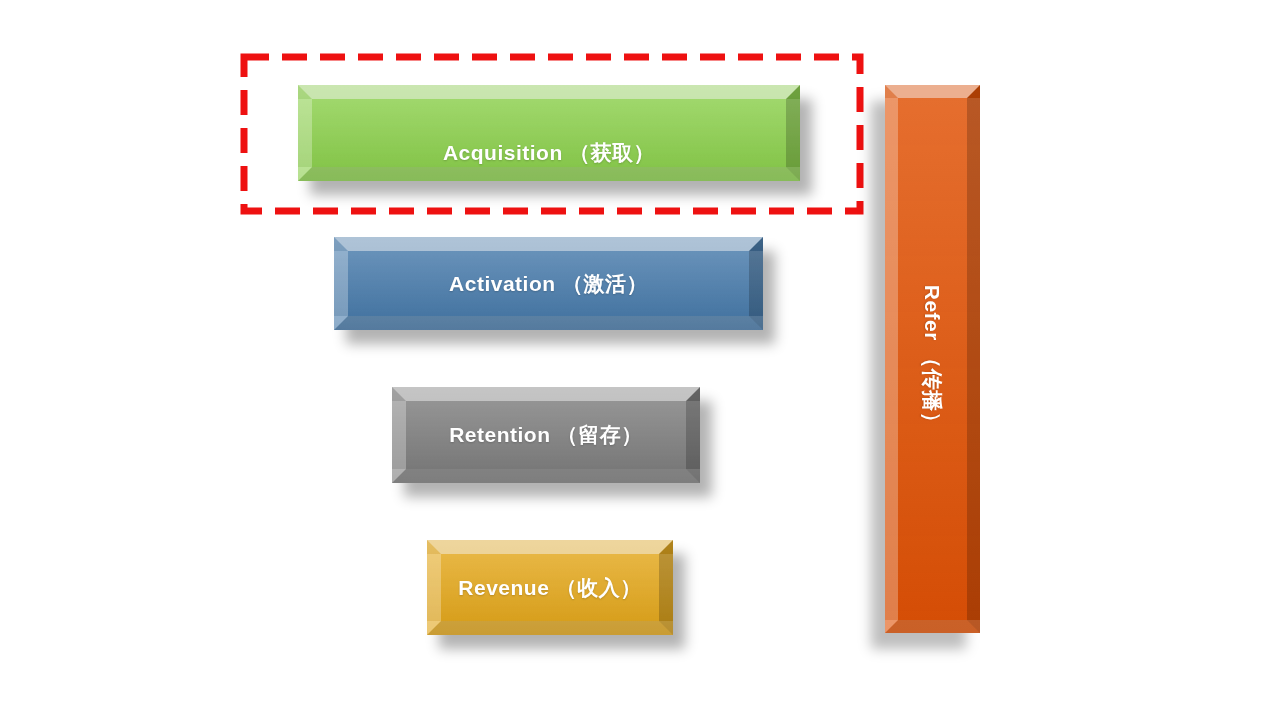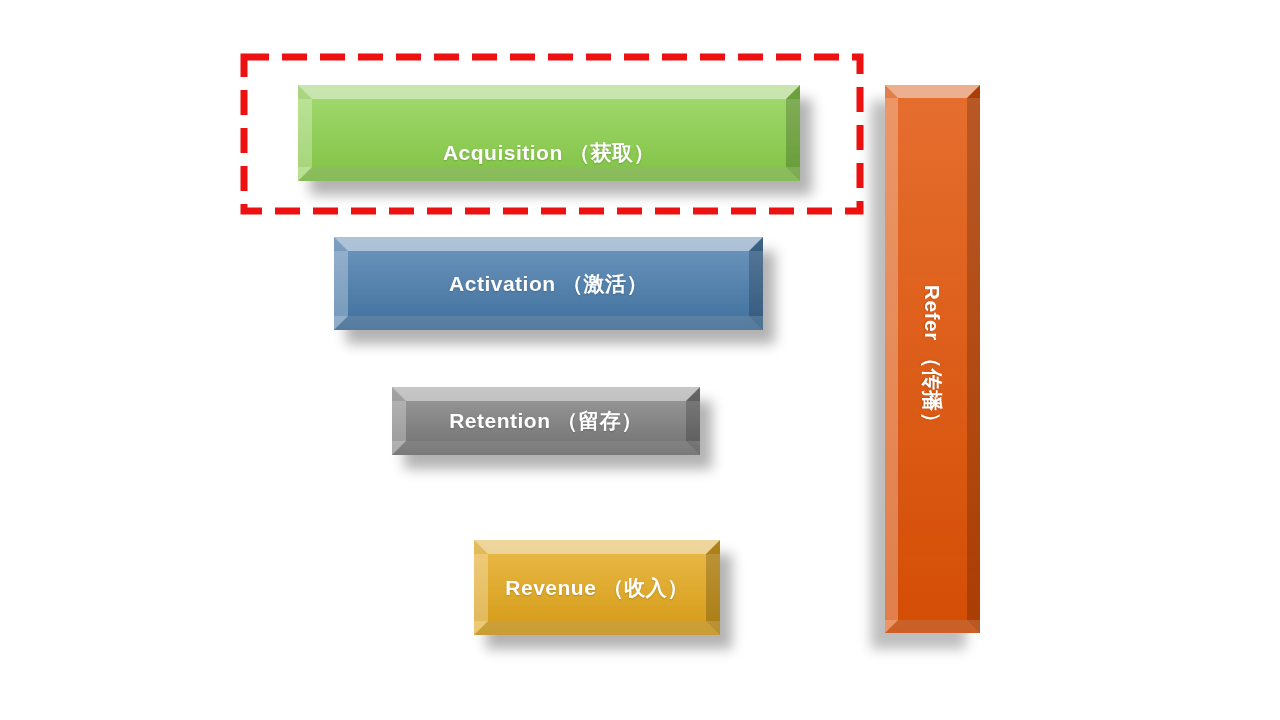--- a/index.html
+++ b/index.html
@@ -23,21 +23,21 @@
     box-shadow: 12px 14px 12px rgba(0,0,0,.30);
   }
   .bar-label {
     color: #ffffff; font-size: 21px; font-weight: 700;
     letter-spacing: .5px; white-space: nowrap;
     text-shadow: 0 1px 2px rgba(0,0,0,.18);
   }
 
   .bar-acquisition { left: 298px; top: 85px;  width: 502px; height: 96px; align-items: flex-end; }
   .bar-activation  { left: 334px; top: 237px; width: 429px; height: 93px; }
-  .bar-retention   { left: 392px; top: 387px; width: 308px; height: 68px; }
+  .bar-retention   { left: 392px; top: 387px; width: 308px; height: 96px; }
   .bar-revenue     { left: 427px; top: 540px; width: 246px; height: 95px; }
   .bar-refer {
     left: 885px; top: 85px; width: 95px; height: 548px;
     border-width: 13px;
     box-shadow: -14px 16px 12px rgba(0,0,0,.26);
   }
   .rotated { display: inline-block; transform: rotate(90deg); }
 
   
   .highlight-rect-svg {
@@ -59,21 +59,21 @@
   </div>
 
   <div class="bar bar-activation" style="background-color: rgb(74, 124, 171);">
     <span class="bar-label">Activation （激活）</span>
   </div>
 
   <div class="bar bar-retention" style="background-color: rgb(127, 127, 127);">
     <span class="bar-label">Retention （留存）</span>
   </div>
 
-  <div class="bar bar-revenue" style="background-color: rgb(227, 168, 31); margin-left: 47px;">
+  <div class="bar bar-revenue" style="background-color: rgb(227, 168, 31);">
     <span class="bar-label">Revenue （收入）</span>
   </div>
 
   <div class="bar bar-refer" style="background-color: rgb(224, 82, 6);">
     <span class="bar-label rotated">Refer （传播）</span>
   </div>
 
 </div>
 
 </body></html>

